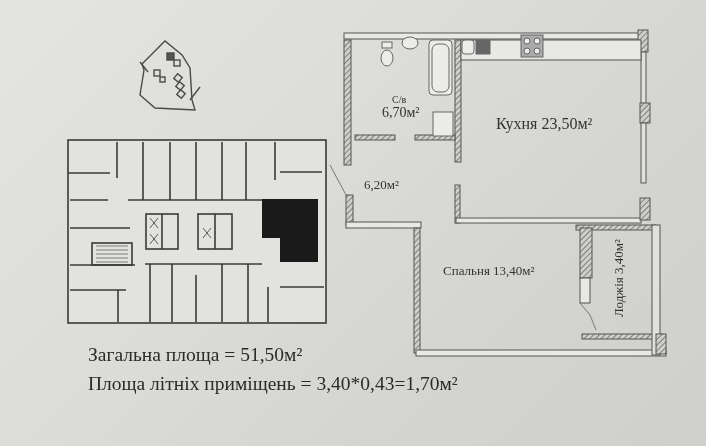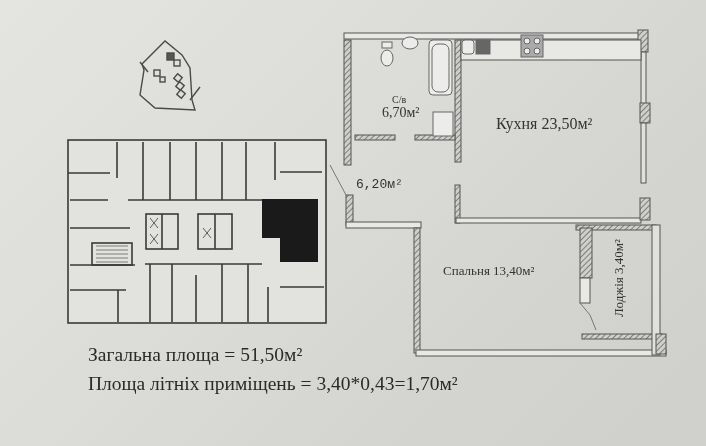--- a/index.html
+++ b/index.html
@@ -142,19 +142,19 @@
       <circle cx="537" cy="51" r="3"></circle>
   </g>
 
   <line x1="330" y1="165" x2="346" y2="195" stroke="#777" stroke-width="1"></line>
 
   <path d="M580 303 L590 315 L596 330" stroke="#777" fill="none"></path>
 </svg>
 
 <div class="room-label" style="left:392px;top:94px;font-size:10px;">С/в</div>
 <div class="room-label" style="left:382px;top:105px;font-size:14px;">6,70м²</div>
-<div class="room-label" style="left:356px;top:177px;font-family:Liberation Mono, monospace;">6,20м²</div>
+<div class="room-label" style="left:364px;top:177px;">6,20м²</div>
 <div class="room-label" style="left:496px;top:115px;font-size:16px;">Кухня 23,50м²</div>
 <div class="room-label" style="left:443px;top:263px;">Спальня 13,40м²</div>
 <div class="room-label" style="left:580px;top:270px;transform:rotate(-90deg);transform-origin:center;font-size:13px;">Лоджія 3,40м²</div>
 
 <div class="summary" style="top:344px;">Загальна площа = 51,50м²</div>
 <div class="summary" style="top:373px;">Площа літніх приміщень = 3,40*0,43=1,70м²</div>
 
 </body></html>

